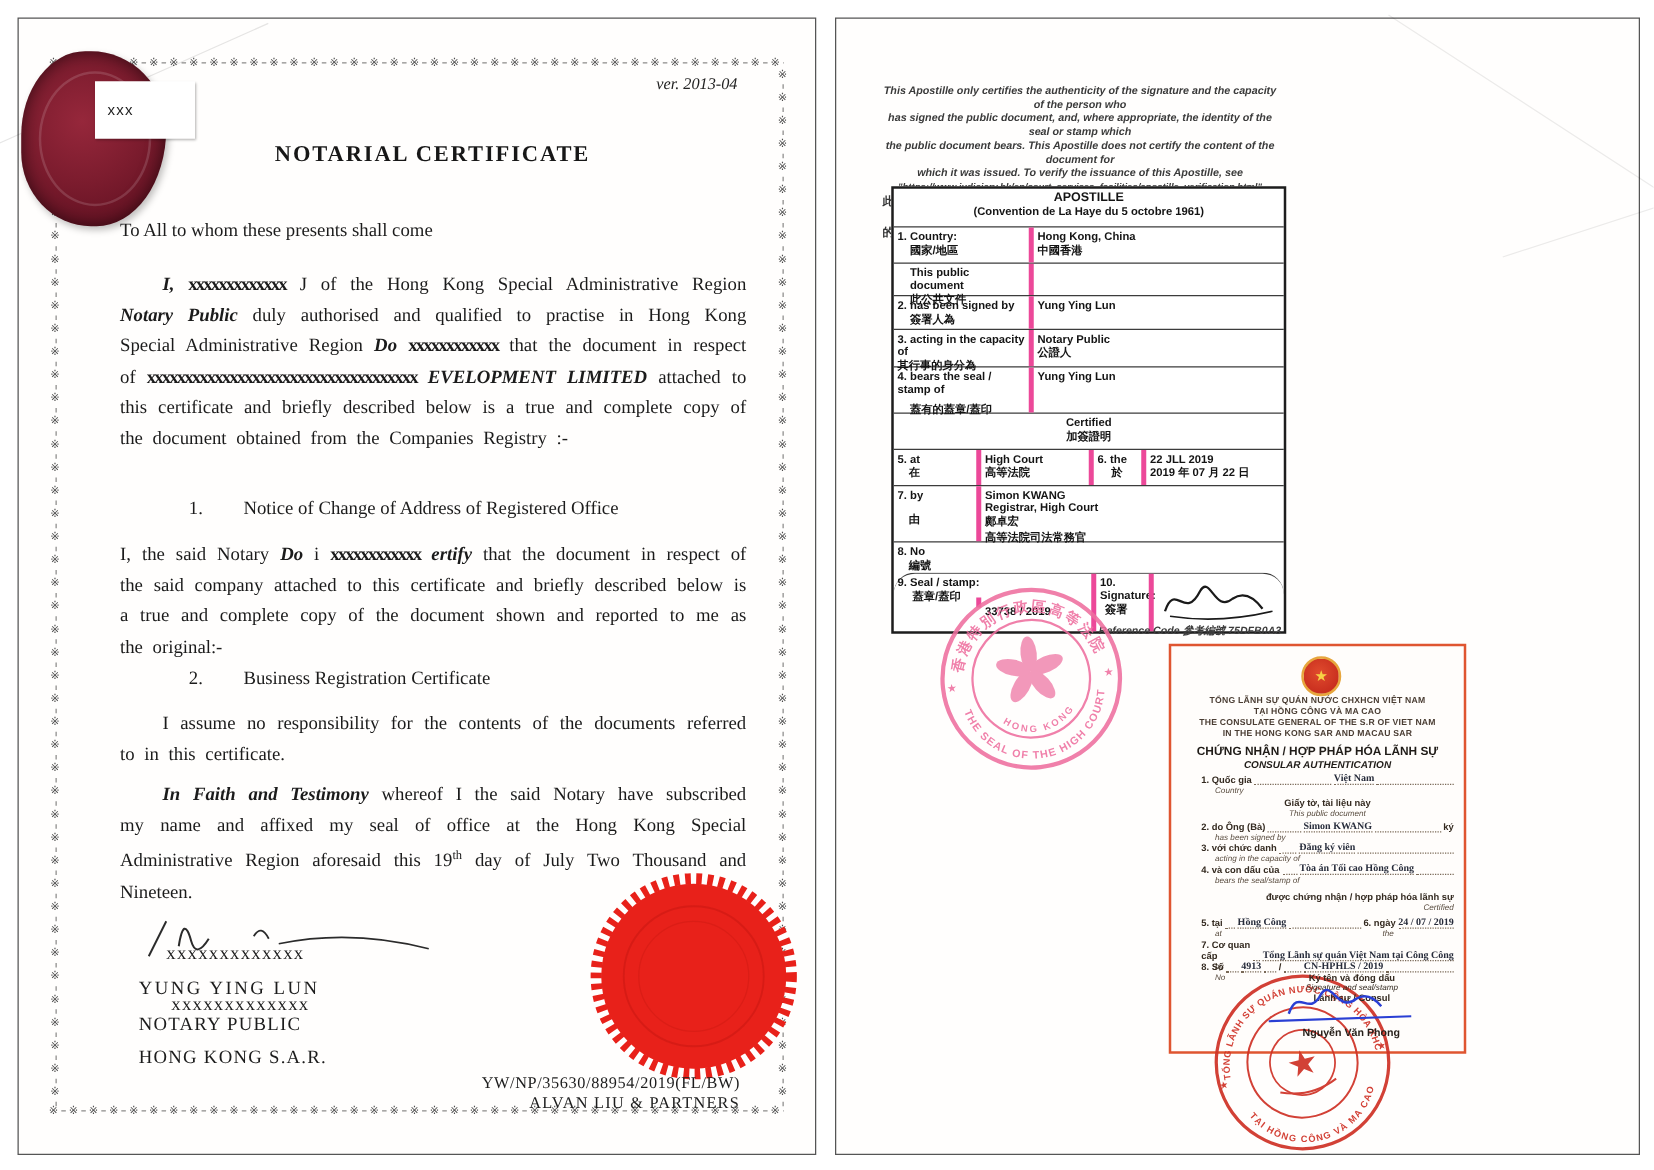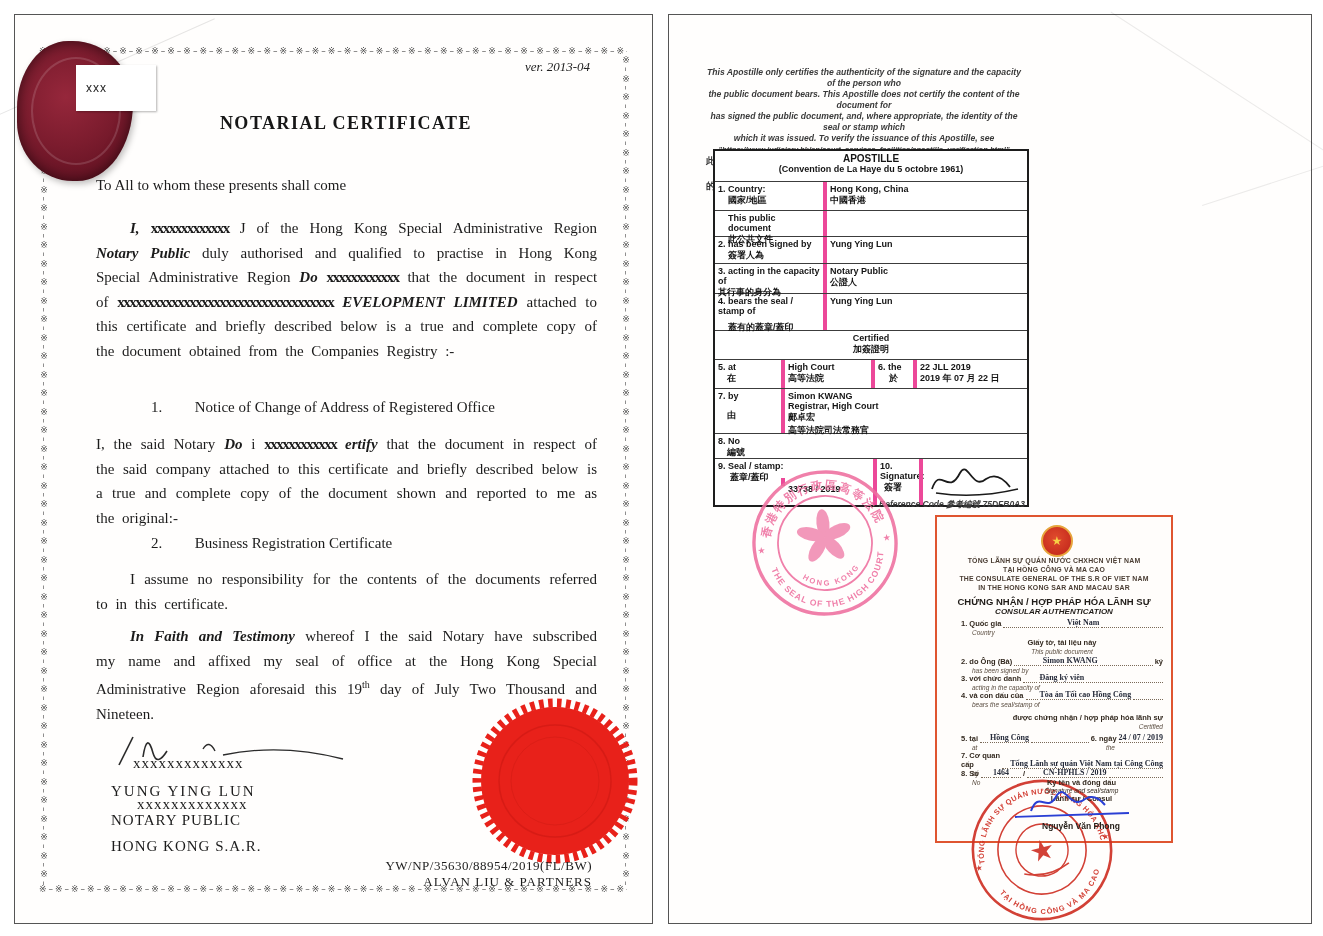--- a/index.html
+++ b/index.html
@@ -162,22 +162,22 @@
       <div style="letter-spacing:1px;">ALVAN LIU &amp; PARTNERS</div>
     </div>
   </div>
 
   <div class="page" id="right-page">
     <div class="fold" style="left:420px;top:70px;width:270px;height:1px;transform:rotate(33deg);"></div>
     <div class="fold" style="left:530px;top:170px;width:130px;height:1px;transform:rotate(-18deg);"></div>
 
     <div id="disclaimer">
       <div>This Apostille only certifies the authenticity of the signature and the capacity of the person who</div>
+      <div>has signed the public document, and, where appropriate, the identity of the seal or stamp which</div>
       <div>the public document bears. This Apostille does not certify the content of the document for</div>
-      <div>has signed the public document, and, where appropriate, the identity of the seal or stamp which</div>
       <div>which it was issued. To verify the issuance of this Apostille, see</div>
       <div style="font-size:7.6px;">"https://www.judiciary.hk/en/court_services_facilities/apostille_verification.html"</div>
       <div class="zh">此項文件加簽僅就公共文件上簽署的真確性、簽署人的身分及，如適用的話，文件上</div>
       <div class="zh">的簽章蓋印予以證明。此項文件加簽並不就文件的內容作出證明。欲核實此文件加簽</div>
       <div class="zh" style="font-size:7.8px;">之查證，見 "https://www.judiciary.hk/tc/court_services_facilities/apostille_verification.html"</div>
     </div>
 
     <div id="ap-table">
       <div class="ap-row" style="height:30px;">
         <div class="ap-cell ap-center">
@@ -270,21 +270,21 @@
         </div>
       </div>
       <div class="ap-row" style="height:24px;">
         <div class="ap-cell" style="width:66px;">
           <span>8.</span>
           <span>No</span>
           <div class="ap-sub" style="margin-left:9px;">編號</div>
         </div>
         <div class="ap-cell" style="flex:1;padding-top:6px;margin-top:44px;">33738 / 2019</div>
       </div>
-      <div class="ap-row" style="height:46px;">
+      <div class="ap-row" style="height:46px;border-radius:17px;">
         <div class="ap-cell" style="width:158px;">
           <span>9.</span>
           <span>Seal / stamp:</span>
           <div class="ap-sub" style="margin-left:12px;">蓋章/蓋印</div>
         </div>
         <div class="ap-cell" style="width:46px;">
           <span>10.</span>
           <span>Signature:</span>
           <div class="ap-sub" style="margin-left:4px;">簽署</div>
         </div>
@@ -400,21 +400,21 @@
             <span>7. Cơ quan cấp</span>
             <span class="dots" style="flex:0 0 6px;"></span>
             <span class="vn-val">Tổng Lãnh sự quán Việt Nam tại Công Công</span>
           </div>
         <div class="vn-sub">by</div>
       </div>
       <div class="vn-row" style="top:251px;">
         <div class="vn-line">
             <span>8. Số</span>
             <span class="dots" style="flex:0 0 10px;"></span>
-            <span class="vn-val">1464</span>
+            <span class="vn-val">4913</span>
             <span class="dots" style="flex:0 0 10px;"></span>
             <span>/</span>
             <span class="dots" style="flex:0 0 14px;"></span>
             <span class="vn-val">CN-HPHLS / 2019</span>
             <span class="dots"></span>
           </div>
         <div class="vn-sub">No</div>
       </div>
     </div>
 

